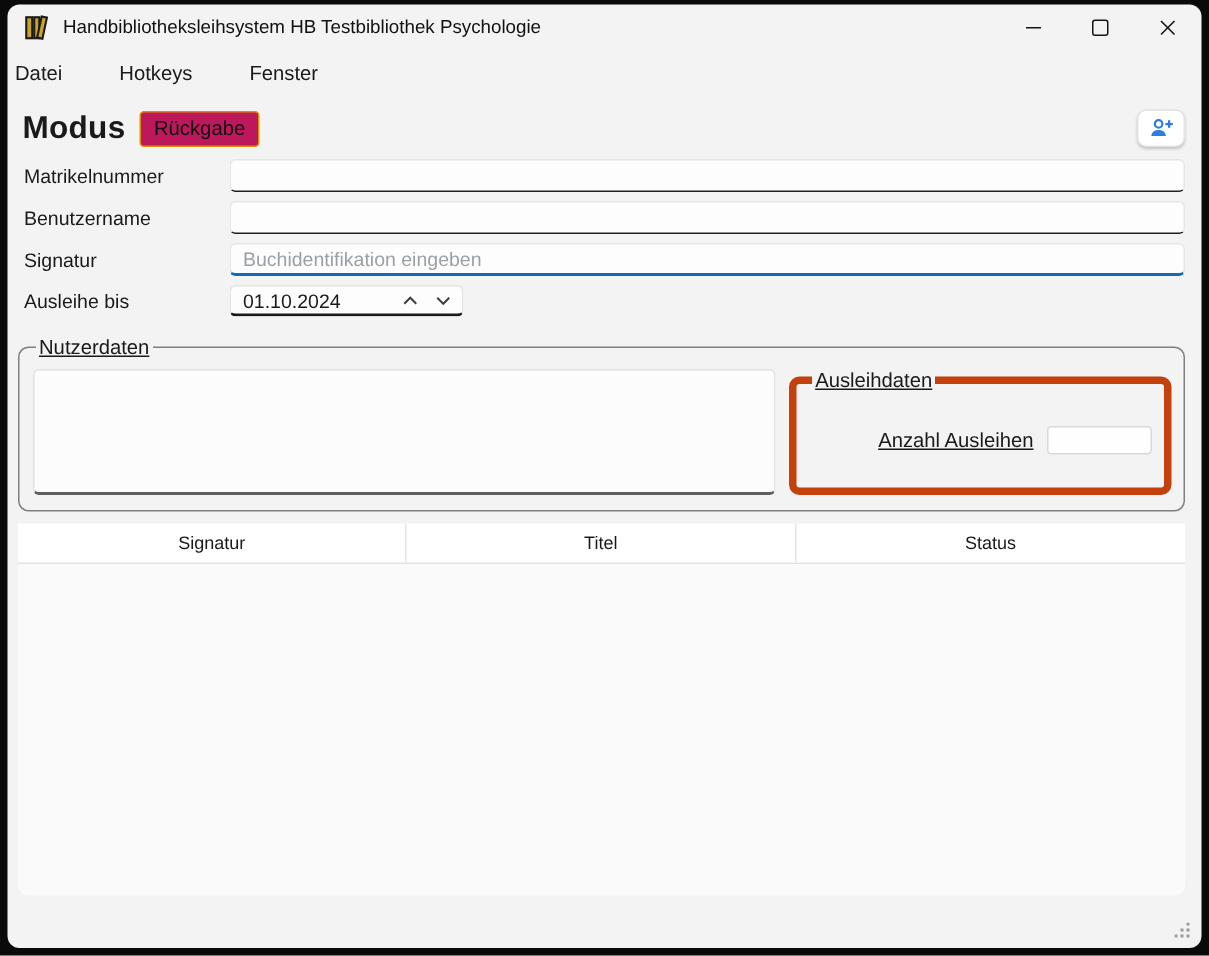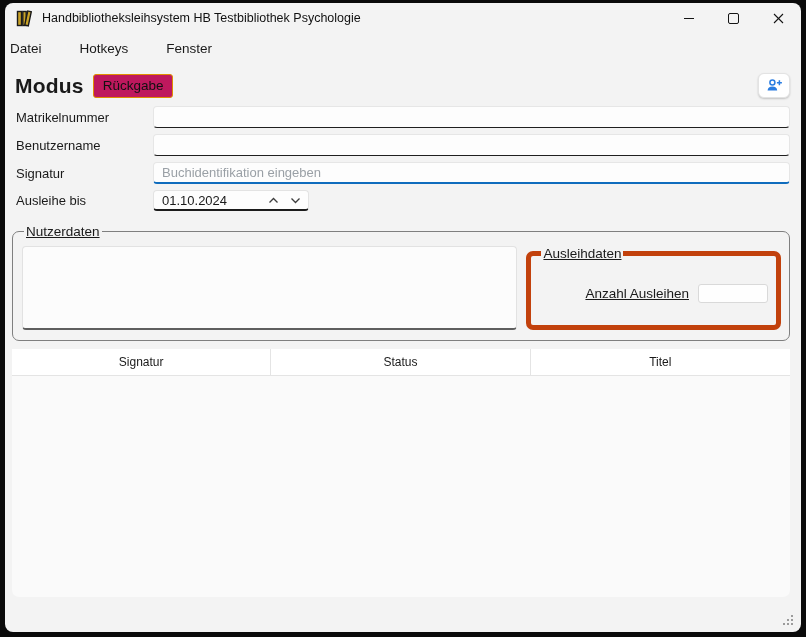--- a/index.html
+++ b/index.html
@@ -158,22 +158,22 @@
             <span class="anzahl-label">Anzahl Ausleihen</span>
             <input class="anzahl-input" type="text" readonly="" value="" style="">
           </div>
         </fieldset>
       </div>
     </fieldset>
 
     <div class="table">
       <div class="table-header">
         <div class="th">Signatur</div>
+        <div class="th">Titel</div>
         <div class="th">Status</div>
-        <div class="th">Titel</div>
       </div>
       <div class="table-body"></div>
     </div>
 
   </div>
 
   <svg class="grip" viewBox="0 0 11 11">
     <rect x="8" y="0" width="2" height="2" fill="#9b9b9b"></rect>
     <rect x="4" y="4" width="2" height="2" fill="#9b9b9b"></rect>
     <rect x="8" y="4" width="2" height="2" fill="#9b9b9b"></rect>

